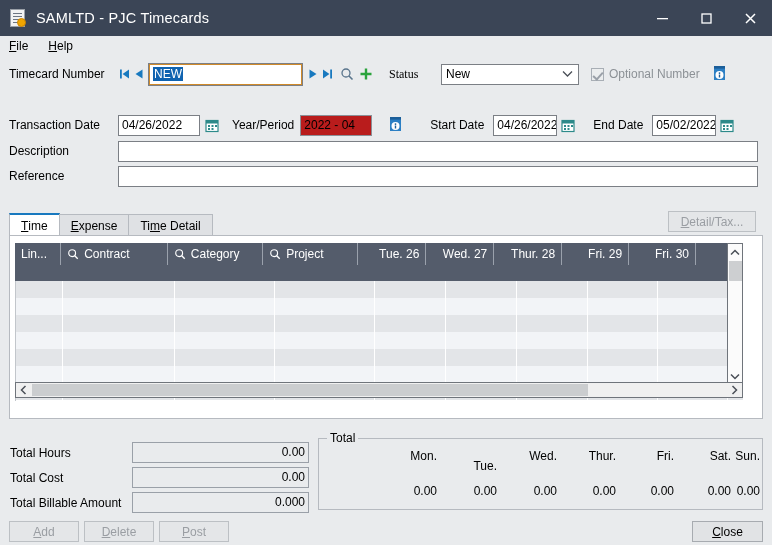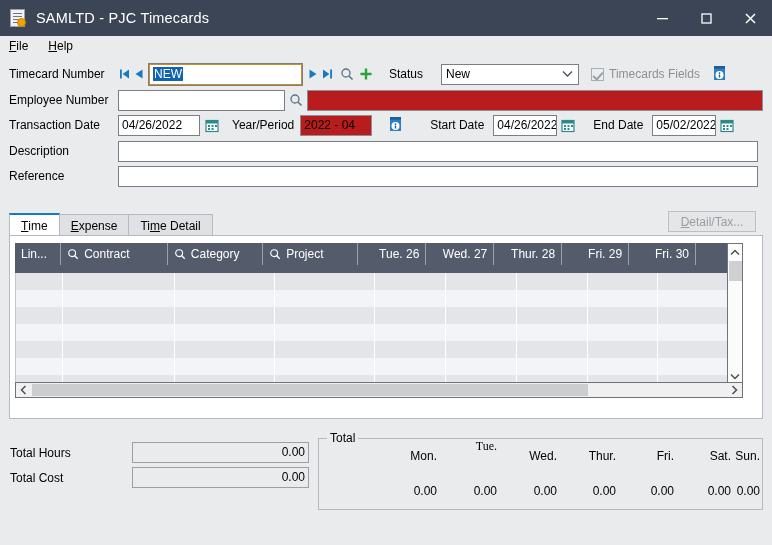--- a/index.html
+++ b/index.html
@@ -113,21 +113,21 @@
     border-left: 1px solid #b6bac0; border-right: 1px solid #b6bac0;
   }
 
   .panel {
     position: absolute; left: 9px; top: 235px; width: 754px; height: 184px;
     background: #ffffff; border: 1px solid #b6bac0;
   }
 
   
   .grid { position: absolute; left: 5px; top: 7px; width: 728px; height: 155px; }
-  .ghead { display: flex; height: 30px; background: #545c6b; }
+  .ghead { display: flex; height: 38px; background: #545c6b; }
   .gh {
     color: #ffffff; font-size: 12px; display: flex; align-items: center;
     border-right: 1px solid #9aa1ac; padding: 0 6px; height: 22px; overflow: hidden;
     white-space: nowrap;
   }
   .gh.rightal { justify-content: flex-end; }
   .gh .mq { margin-right: 5px; display: inline-flex; }
   .gbody { height: 120px; overflow: hidden; border-left: 1px solid #c2c6cb; }
   .grow { display: flex; height: 17px; }
   .grow.odd { background: #e3e5e8; }
@@ -248,60 +248,45 @@
           <circle cx="6" cy="6" r="4" fill="none" stroke="#59748c" stroke-width="1.3"></circle>
           <path d="M9 9 L12.5 12.5" stroke="#59748c" stroke-width="1.6"></path>
         </svg>
     </span>
     <span class="navbtn" style="margin-left:5px;">
       <svg width="14" height="14" viewBox="0 0 14 14">
           <path d="M7 1.5 L7 12.5 M1.5 7 L12.5 7" stroke="#2aa33c" stroke-width="2.4"></path>
         </svg>
     </span>
 
-    <div class="lbl" style="margin-left:16px;width:52px;">Status</div>
+    <div class="lbl" style="margin-left:16px;width:52px;font-family:Liberation Serif, serif;">Status</div>
     <div class="combo" style="width:138px;">
       <span>New</span>
       <span class="chev">
         <svg width="11" height="8" viewBox="0 0 11 8">
             <path d="M1 1.5 L5.5 6 L10 1.5" fill="none" stroke="#4a4f57" stroke-width="1.3"></path>
           </svg>
       </span>
     </div>
 
     <div class="chk" style="margin-left:12px;">
       <span class="chkbox checked"></span>
-      <span class="lbl disabled">Timecards Fields</span>
+      <span class="lbl disabled">Optional Number</span>
     </div>
 
     <span class="info-ico" style="margin-left:12px;">
       <svg width="15" height="17" viewBox="0 0 15 17">
         <rect x="2" y="1" width="11" height="14" fill="#2c7fc4"></rect>
         <rect x="2" y="1" width="11" height="2.6" fill="#1b5e99"></rect>
         <circle cx="7.5" cy="10" r="4" fill="#ffffff"></circle>
         <path d="M7.5 7.2 a.9 .9 0 1 1 0 1.8 a.9 .9 0 1 1 0 -1.8 M6.8 9.6 h1.4 v3 h-1.4 z" fill="#1b5e99"></path>
       </svg>
     </span>
   </div>
 
-  <div style="position:absolute;left:9px;top:89px;width:754px;height:22px;display:flex;align-items:center;">
-    <div class="lbl" style="width:105px">Employee Number</div>
-    <div class="tfield" style="width:167px;margin-left:4px;">
-      <span></span>
-    </div>
-    <span class="navbtn" style="margin-left:4px;">
-      <svg width="14" height="14" viewBox="0 0 14 14">
-          <circle cx="6" cy="6" r="4" fill="none" stroke="#59748c" stroke-width="1.3"></circle>
-          <path d="M9 9 L12.5 12.5" stroke="#59748c" stroke-width="1.6"></path>
-        </svg>
-    </span>
-    <div class="tfield readgray" style="width:456px;margin-left:4px;">
-      <span></span>
-    </div>
-  </div>
 
   <div style="position:absolute;left:9px;top:114px;width:754px;height:22px;display:flex;align-items:center;">
     <div class="lbl" style="width:105px">Transaction Date</div>
     <div class="tfield" style="width:82px;margin-left:4px;">
       <span>04/26/2022</span>
     </div>
     <span class="cal" style="margin-left:5px;">
       <svg width="14" height="15" viewBox="0 0 14 15">
           <rect x="1" y="2.5" width="12" height="11" fill="#fff" stroke="#2d8a8a" stroke-width="1.2"></rect>
           <rect x="1" y="2.5" width="12" height="3" fill="#2d8a8a"></rect>
@@ -553,36 +538,54 @@
 
   <div class="totalsL">
     <div class="totrow">
       <span class="lbl">Total Hours</span>
       <span class="tfield ro num">0.00</span>
     </div>
     <div class="totrow">
       <span class="lbl">Total Cost</span>
       <span class="tfield ro num">0.00</span>
     </div>
+    <div class="totrow">
+      <span class="lbl">Total Billable Amount</span>
+      <span class="tfield ro num">0.000</span>
+    </div>
   </div>
 
   <div class="grp">
     <span class="grp-title">Total</span>
 
     <span class="daycell" style="left:68px;top:10px;width:50px;">Mon.</span>
-    <span class="daycell" style="left:128px;top:0;width:50px;font-family:Liberation Serif, serif;">Tue.</span>
+    <span class="daycell" style="left:128px;top:20px;width:50px;">Tue.</span>
     <span class="daycell" style="left:188px;top:10px;width:50px;">Wed.</span>
     <span class="daycell" style="left:245px;top:10px;width:52px;">Thur.</span>
     <span class="daycell" style="left:305px;top:10px;width:50px;">Fri.</span>
     <span class="daycell" style="left:360px;top:10px;width:52px;">Sat.</span>
     <span class="daycell" style="left:388px;top:10px;width:53px;">Sun.</span>
 
     <span class="daycell" style="left:68px;top:45px;width:50px;">0.00</span>
     <span class="daycell" style="left:128px;top:45px;width:50px;">0.00</span>
     <span class="daycell" style="left:188px;top:45px;width:50px;">0.00</span>
     <span class="daycell" style="left:245px;top:45px;width:52px;">0.00</span>
     <span class="daycell" style="left:305px;top:45px;width:50px;">0.00</span>
     <span class="daycell" style="left:360px;top:45px;width:52px;">0.00</span>
     <span class="daycell" style="left:388px;top:45px;width:53px;">0.00</span>
   </div>
 
+  <div class="btnbar">
+    <div class="btn disabled" style="position:absolute;left:9px;top:3px;width:70px;height:21px;">
+      <span><span style="text-decoration:underline">A</span>dd</span>
+    </div>
+    <div class="btn disabled" style="position:absolute;left:84px;top:3px;width:70px;height:21px;">
+      <span><span style="text-decoration:underline">D</span>elete</span>
+    </div>
+    <div class="btn disabled" style="position:absolute;left:159px;top:3px;width:70px;height:21px;">
+      <span><span style="text-decoration:underline">P</span>ost</span>
+    </div>
+    <div class="btn" style="position:absolute;left:692px;top:3px;width:71px;height:21px;">
+      <span><span style="text-decoration:underline">C</span>lose</span>
+    </div>
+  </div>
 
 </div>
 
 </body></html>

